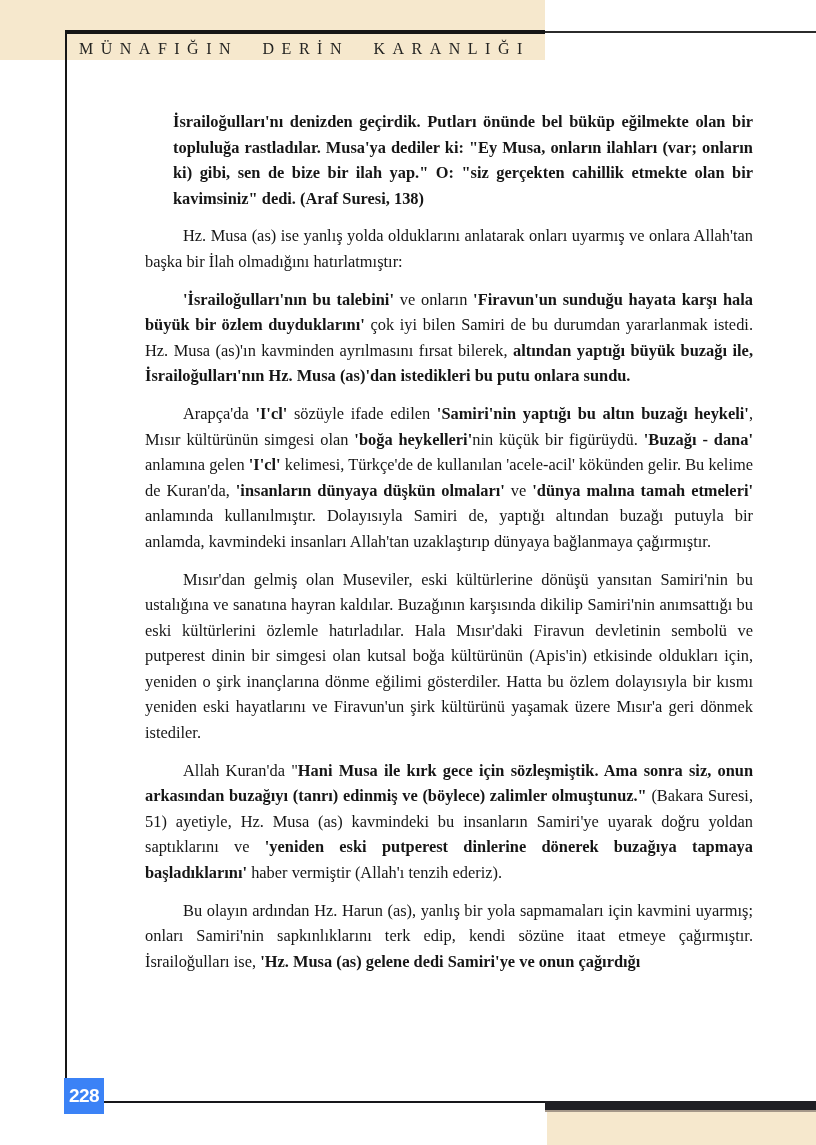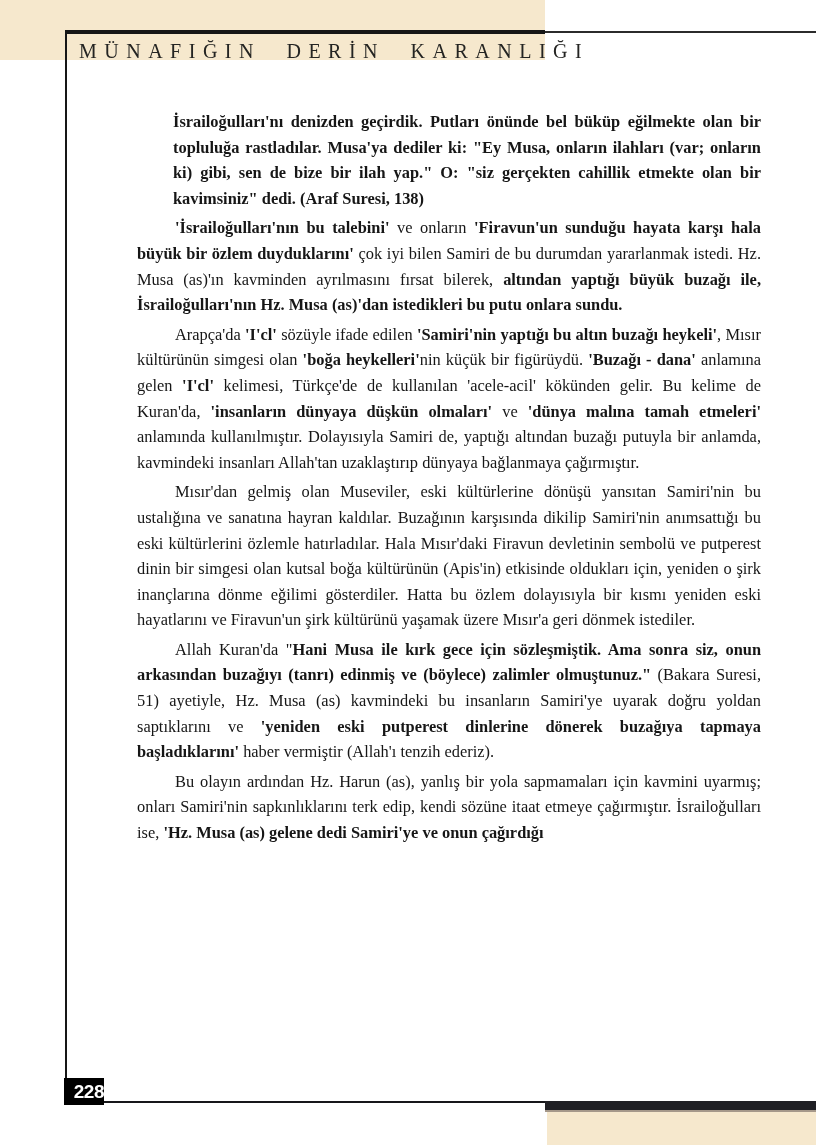--- a/index.html
+++ b/index.html
@@ -44,44 +44,44 @@
   }
   .bottom-bar {
     position: absolute; left: 545px; top: 1101px;
     width: 271px; height: 9px;
     background: #1f1f24;
     border-bottom: 2px solid #a5988a;
   }
   
   .running-head {
     position: absolute; left: 79px; top: 40px;
-    font-size: 20px; color: #242422;
+    font-size: 16px; color: #242422;
     letter-spacing: 7.5px; word-spacing: 13px;
     white-space: nowrap;
   }
   
   .page-box {
     position: absolute; left: 64px; top: 1078px;
-    width: 40px; height: 27px;
-    background: #000000;
+    width: 40px; height: 36px;
+    background: #3b82f6;
     color: #ffffff;
     font-family: "Liberation Sans", sans-serif;
     font-weight: 700; font-size: 19px;
     letter-spacing: -0.5px;
-    display: flex; align-items: center; justify-content: flex-end;
+    display: flex; align-items: center; justify-content: center;
   }
   
   .text-area {
     position: absolute; left: 133px; top: 108px;
     width: 632px;
     color: #161616;
     font-size: 16.4px; line-height: 25.6px;
     text-align: justify;
   }
-  .para { margin: 4px; padding: 0; }
+  .para { margin: 12px; padding: 0; }
   .body-para { text-indent: 38px; }
   .quote {
     margin-left: 40px;
     font-weight: 700;
     text-indent: 0;
     margin-top: 1px; margin-bottom: 1px;
   }
   .b { font-weight: 700; }
 </style>
 </head>
@@ -97,18 +97,19 @@
 <div class="bottom-bar"></div>
 
 <div class="running-head">MÜNAFIĞIN DERİN KARANLIĞI</div>
 
 <div class="page-box">
   <span>228</span>
 </div>
 
 <div class="text-area">
     <p class="para quote"><span class="b">İsrailoğulları'nı denizden geçirdik. Putları önünde bel büküp eğilmekte olan bir topluluğa rastladılar. Musa'ya dediler ki: "Ey Musa, onların ilahları (var; onların ki) gibi, sen de bize bir ilah yap." O: "siz gerçekten cahillik etmekte olan bir kavimsiniz" dedi. (Araf Suresi, 138)</span></p>
+    <p class="para body-para"><span>Hz. Musa (as) ise yanlış yolda olduklarını anlatarak onları uyarmış ve onlara Allah'tan başka bir İlah olmadığını hatırlatmıştır:</span></p>
     <p class="para body-para"><span class="b">'İsrailoğulları'nın bu talebini'</span><span> ve onların </span><span class="b">'Firavun'un sunduğu hayata karşı hala büyük bir özlem duyduklarını'</span><span> çok iyi bilen Samiri de bu durumdan yararlanmak istedi. Hz. Musa (as)'ın kavminden ayrılmasını fırsat bilerek, </span><span class="b">altından yaptığı büyük buzağı ile, İsrailoğulları'nın Hz. Musa (as)'dan istedikleri bu putu onlara sundu.</span></p>
     <p class="para body-para"><span>Arapça'da </span><span class="b">'I'cl'</span><span> sözüyle ifade edilen </span><span class="b">'Samiri'nin yaptığı bu altın buzağı heykeli'</span><span>, Mısır kültürünün simgesi olan </span><span class="b">'boğa heykelleri'</span><span>nin küçük bir figürüydü. </span><span class="b">'Buzağı - dana'</span><span> anlamına gelen </span><span class="b">'I'cl'</span><span> kelimesi, Türkçe'de de kullanılan 'acele-acil' kökünden gelir. Bu kelime de Kuran'da, </span><span class="b">'insanların dünyaya düşkün olmaları'</span><span> ve </span><span class="b">'dünya malına tamah etmeleri'</span><span> anlamında kullanılmıştır. Dolayısıyla Samiri de, yaptığı altından buzağı putuyla bir anlamda, kavmindeki insanları Allah'tan uzaklaştırıp dünyaya bağlanmaya çağırmıştır.</span></p>
     <p class="para body-para"><span>Mısır'dan gelmiş olan Museviler, eski kültürlerine dönüşü yansıtan Samiri'nin bu ustalığına ve sanatına hayran kaldılar. Buzağının karşısında dikilip Samiri'nin anımsattığı bu eski kültürlerini özlemle hatırladılar. Hala Mısır'daki Firavun devletinin sembolü ve putperest dinin bir simgesi olan kutsal boğa kültürünün (Apis'in) etkisinde oldukları için, yeniden o şirk inançlarına dönme eğilimi gösterdiler. Hatta bu özlem dolayısıyla bir kısmı yeniden eski hayatlarını ve Firavun'un şirk kültürünü yaşamak üzere Mısır'a geri dönmek istediler.</span></p>
     <p class="para body-para"><span>Allah Kuran'da "</span><span class="b">Hani Musa ile kırk gece için sözleşmiştik. Ama sonra siz, onun arkasından buzağıyı (tanrı) edinmiş ve (böylece) zalimler olmuştunuz."</span><span> (Bakara Suresi, 51) ayetiyle, Hz. Musa (as) kavmindeki bu insanların Samiri'ye uyarak doğru yoldan saptıklarını ve </span><span class="b">'yeniden eski putperest dinlerine dönerek buzağıya tapmaya başladıklarını'</span><span> haber vermiştir (Allah'ı tenzih ederiz).</span></p>
     <p class="para body-para"><span>Bu olayın ardından Hz. Harun (as), yanlış bir yola sapmamaları için kavmini uyarmış; onları Samiri'nin sapkınlıklarını terk edip, kendi sözüne itaat etmeye çağırmıştır. İsrailoğulları ise, </span><span class="b">'Hz. Musa (as) gelene dedi Samiri'ye ve onun çağırdığı</span></p>
   </div>
 
 </body></html>

